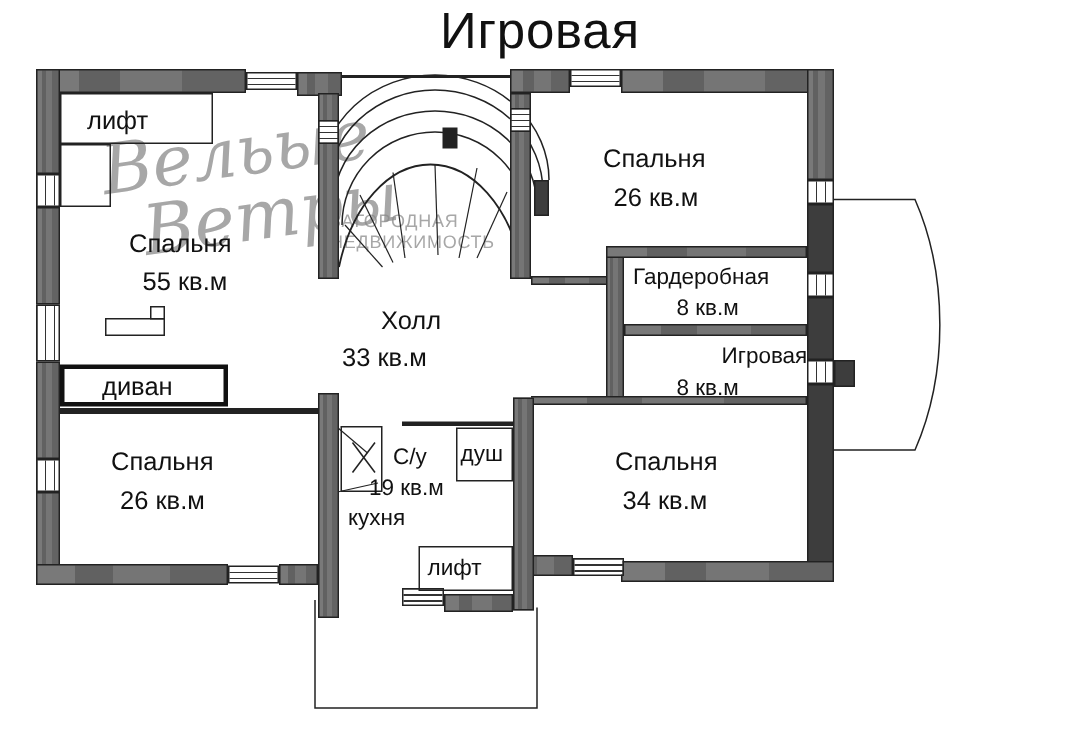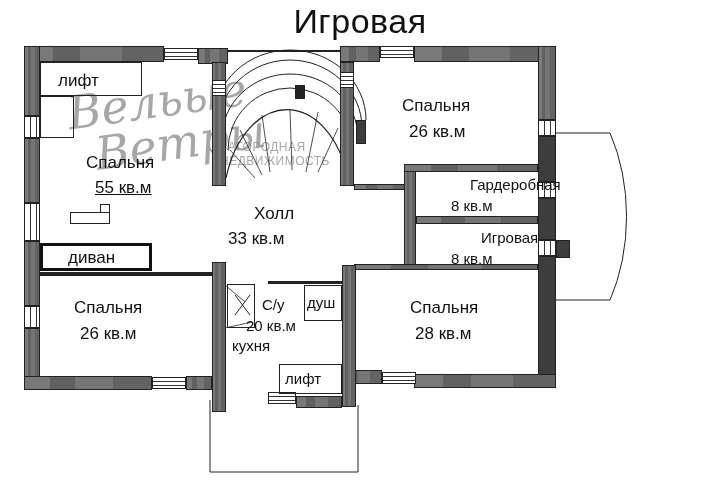--- a/index.html
+++ b/index.html
@@ -117,31 +117,31 @@
 <div class="box" style="left:40px; top:96px; width:34px; height:42px;"></div>
 <div class="box" style="left:70px; top:212px; width:40px; height:12px;"></div>
 <div class="box" style="left:100px; top:204px; width:10px; height:9px;"></div>
 <div class="box thick" style="left:40px; top:243px; width:112px; height:28px;"></div>
 <div class="box" style="left:304px; top:285px; width:38px; height:36px;"></div>
 <div class="box" style="left:279px; top:364px; width:63px; height:30px;"></div>
 <div class="box" style="left:227px; top:284px; width:28px; height:44px;"></div>
 
 <div class="label" style="left:58px; top:70px;">лифт</div>
 <div class="label" style="left:86px; top:152px;">Спальня</div>
-<div class="label" style="left:95px; top:177px;text-decoration:underline;">55 кв.м</div>
+<div class="label" style="left:95px; top:177px;">55 кв.м</div>
 <div class="label" style="left:68px; top:247px;">диван</div>
 <div class="label" style="left:254px; top:203px;">Холл</div>
 <div class="label" style="left:228px; top:228px;">33 кв.м</div>
 <div class="label" style="left:402px; top:95px;">Спальня</div>
 <div class="label" style="left:409px; top:121px;">26 кв.м</div>
-<div class="label small" style="left:422px; top:175px;margin-left:48px;">Гардеробная</div>
+<div class="label small" style="left:422px; top:175px;">Гардеробная</div>
 <div class="label small" style="left:451px; top:196px;">8 кв.м</div>
 <div class="label small" style="left:441px; top:228px;margin-left:40px;">Игровая</div>
 <div class="label small" style="left:451px; top:249px;">8 кв.м</div>
 <div class="label" style="left:74px; top:297px;">Спальня</div>
 <div class="label" style="left:80px; top:323px;">26 кв.м</div>
 <div class="label small" style="left:262px; top:295px;">С/у</div>
-<div class="label small" style="left:246px; top:316px;">20 кв.м</div>
+<div class="label small" style="left:246px; top:316px;">19 кв.м</div>
 <div class="label small" style="left:307px; top:293px;">душ</div>
 <div class="label small" style="left:232px; top:336px;">кухня</div>
 <div class="label small" style="left:285px; top:369px;">лифт</div>
 <div class="label" style="left:410px; top:297px;">Спальня</div>
-<div class="label" style="left:415px; top:323px;">28 кв.м</div>
+<div class="label" style="left:415px; top:323px;">34 кв.м</div>
 
 </body></html>

